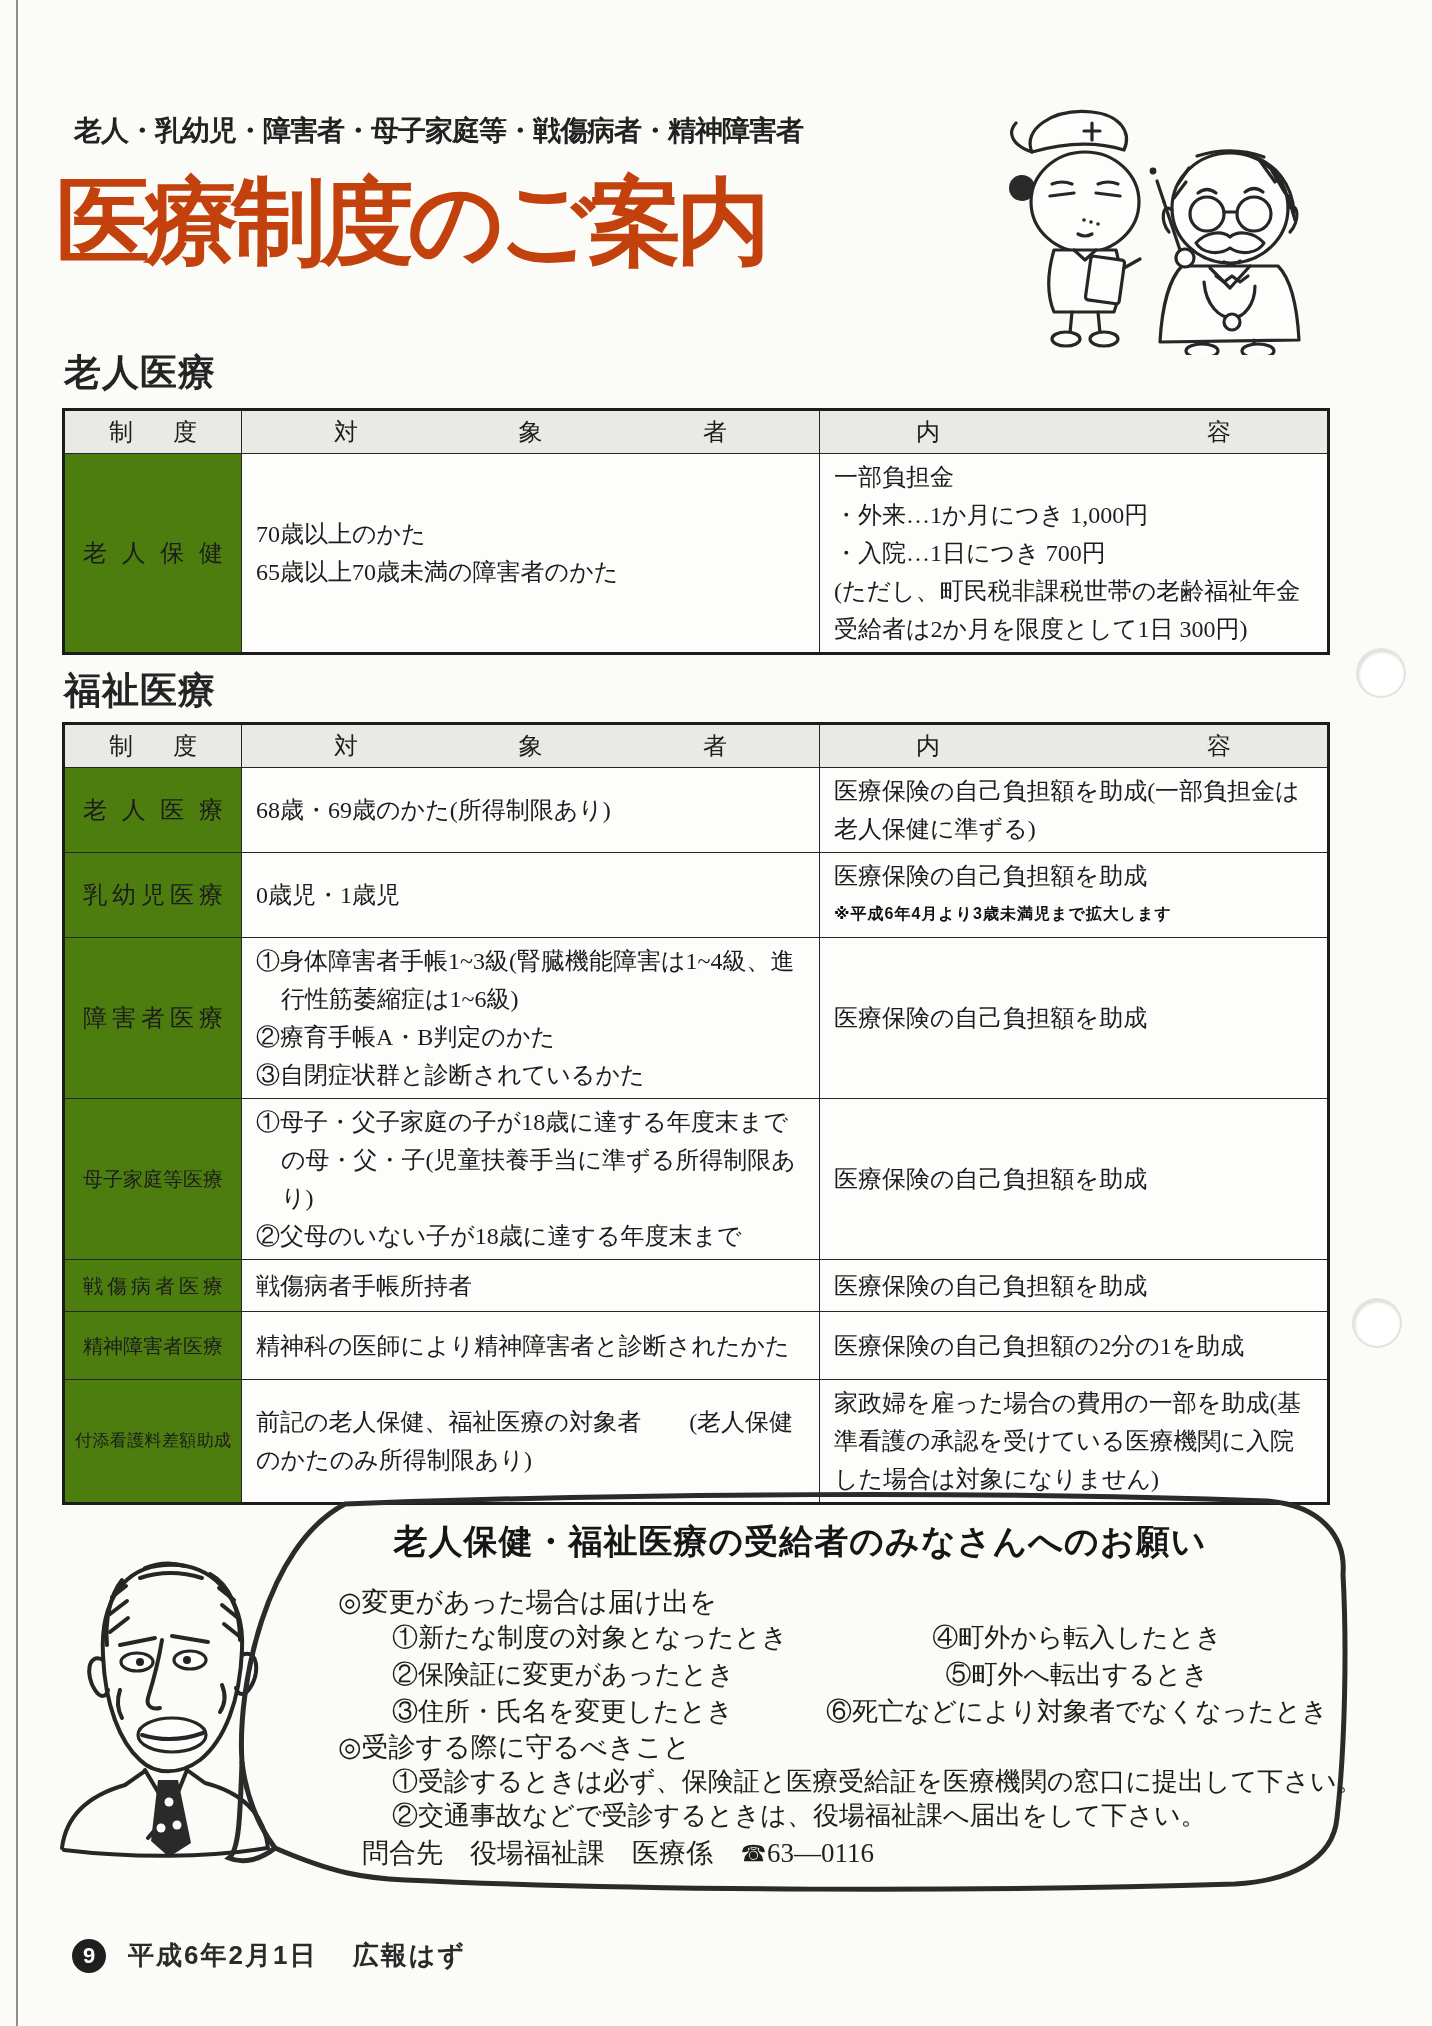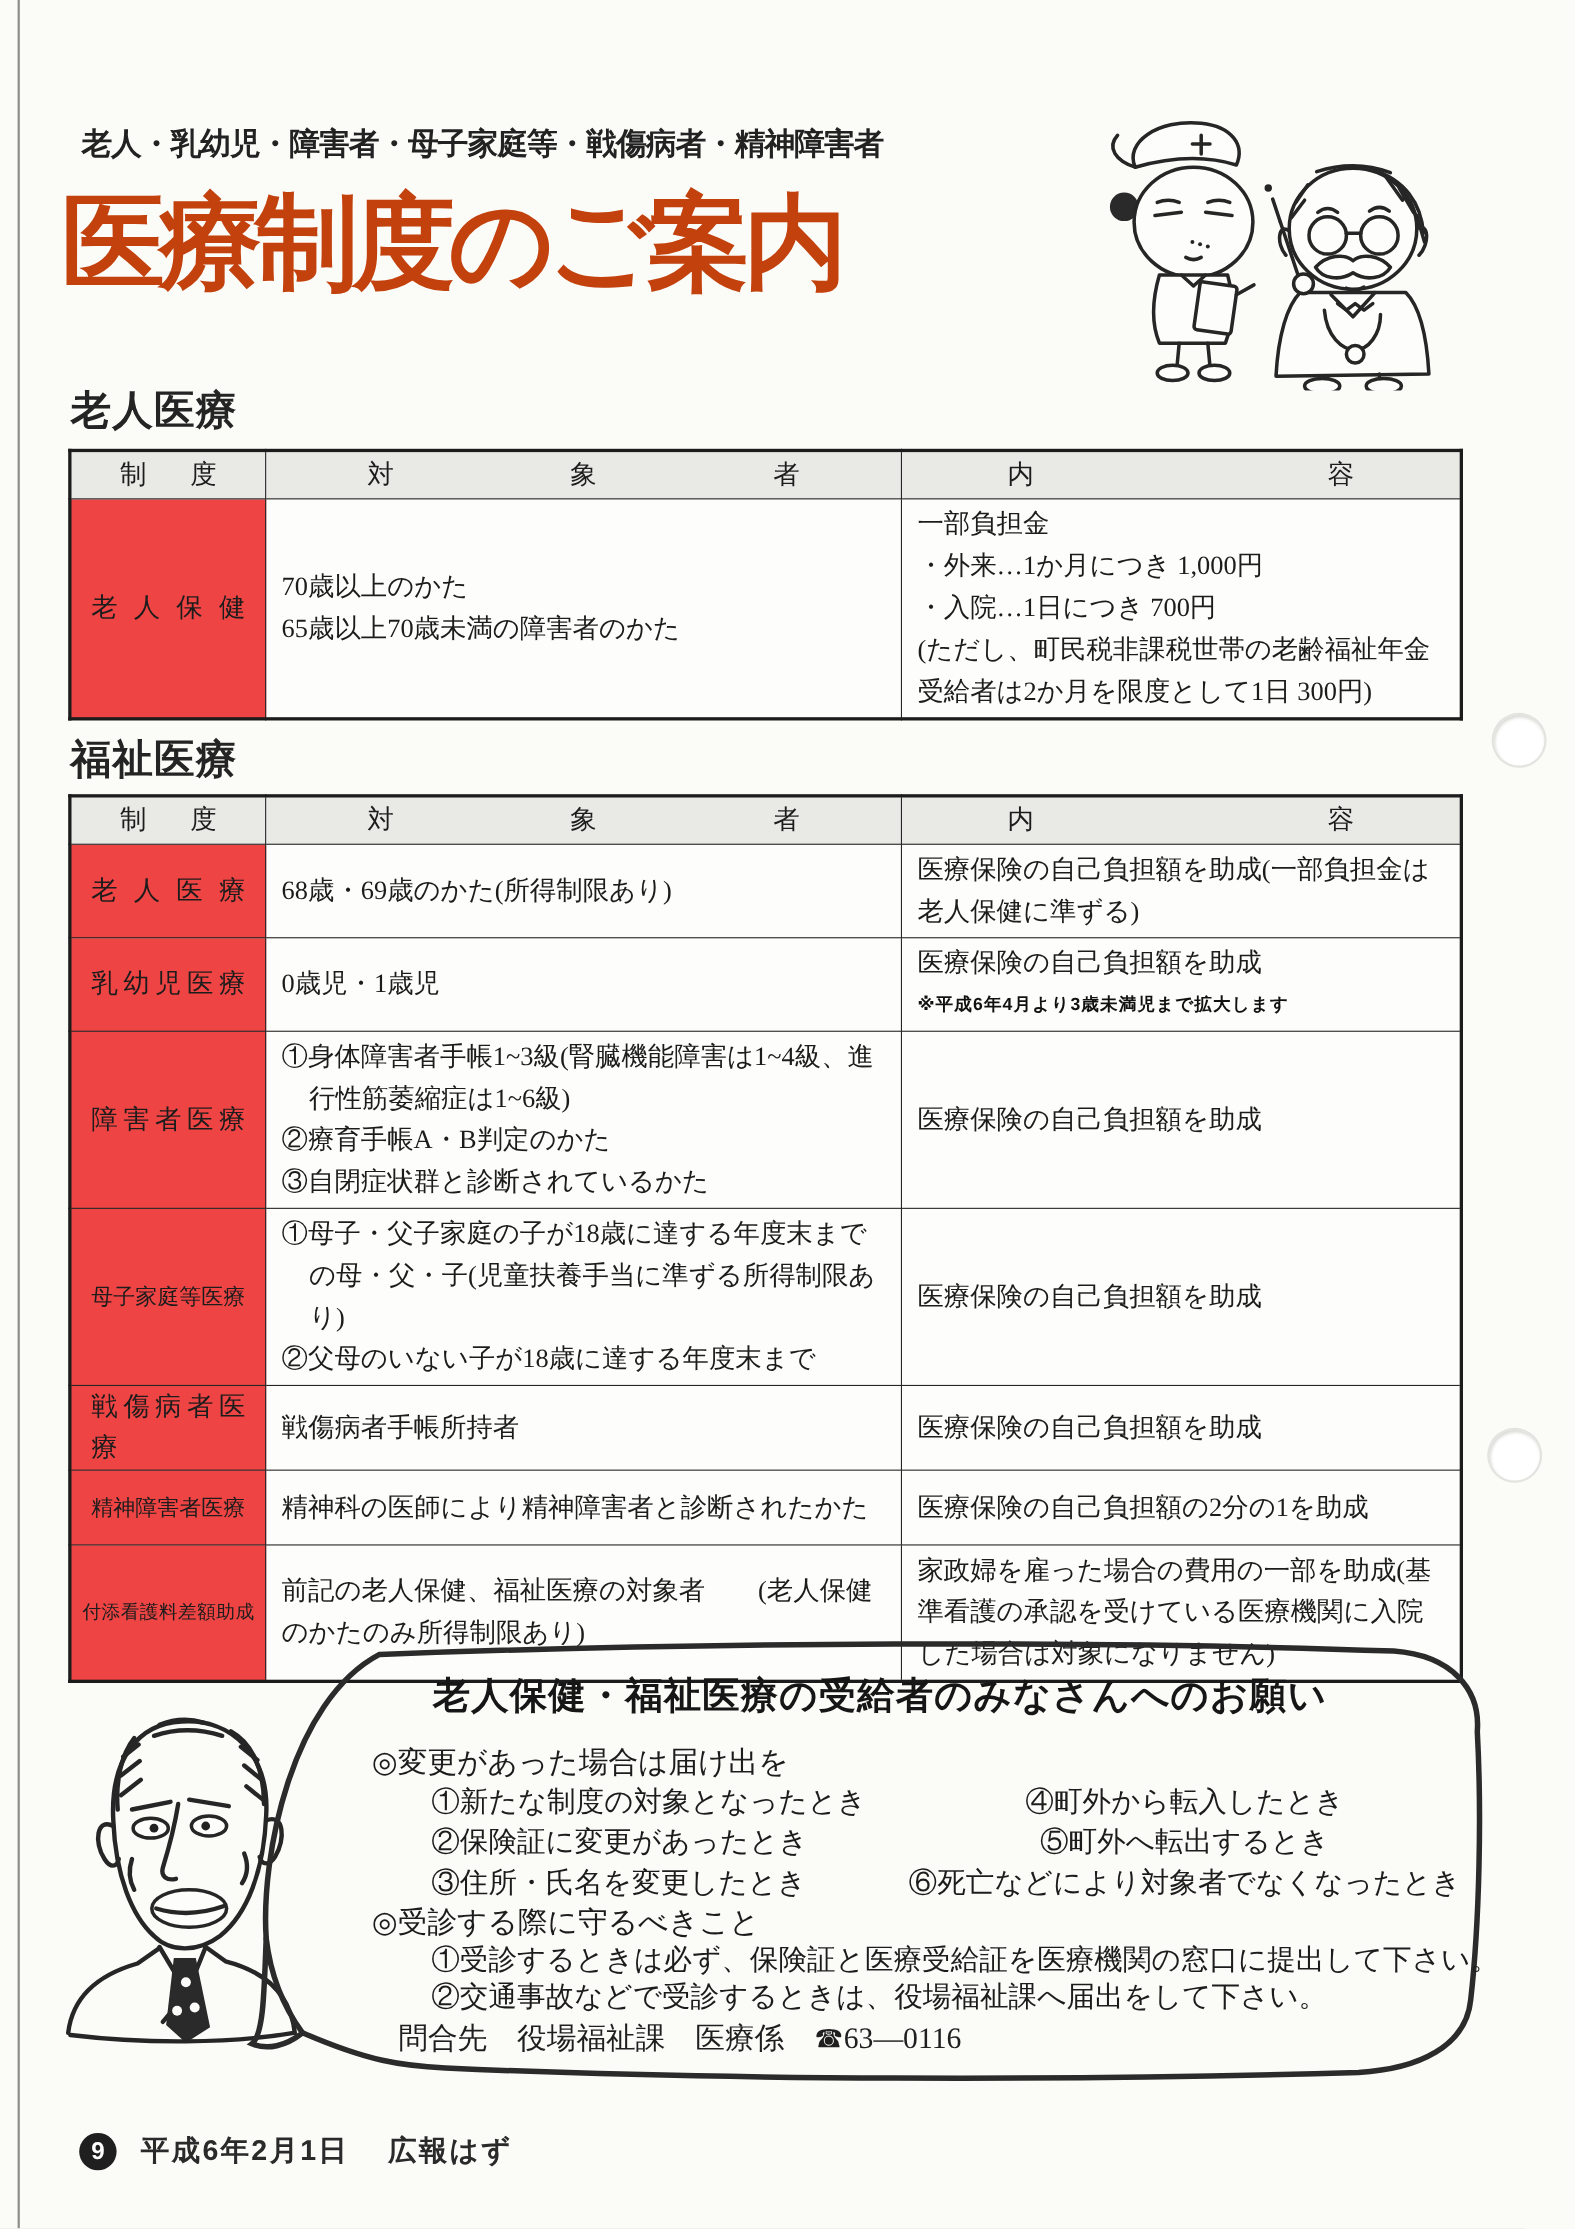--- a/index.html
+++ b/index.html
@@ -41,25 +41,25 @@
   table.doc th,table.doc td{border:1.5px solid #262626;vertical-align:middle;}
   table.doc{border:3px solid #1c1c1c;outline:none;}
   table.doc th{
     background:#e9e9e5;font-weight:normal;height:42px;padding:0;
   }
   table.doc th div{text-align:justify;text-align-last:justify;}
   .th-c1 div{padding:0 44px;}
   .th-c2 div{padding:0 92px;}
   .th-c3 div{padding:0 96px;}
   td.seido{
-    background:#ef4444;text-align:justify;text-align-last:justify;
+    background:#4d7c0f;text-align:justify;text-align-last:justify;
     padding:0 18px;
   }
   td.seido.sm{font-size:20px;}
-  td.seido.md{font-size:24px;}
+  td.seido.md{font-size:20px;}
   td.seido.xs{font-size:17px;padding:0 10px;}
   td.taisho{padding:4px 14px;}
   td.naiyo{padding:4px 14px;}
   .item{margin:0;}
   .hang{padding-left:25px;text-indent:-25px;}
   .note-bold{
     font-family:"Liberation Sans","DejaVu Sans",sans-serif;
     font-weight:700;font-size:16px;letter-spacing:1px;color:#111;
   }
 

